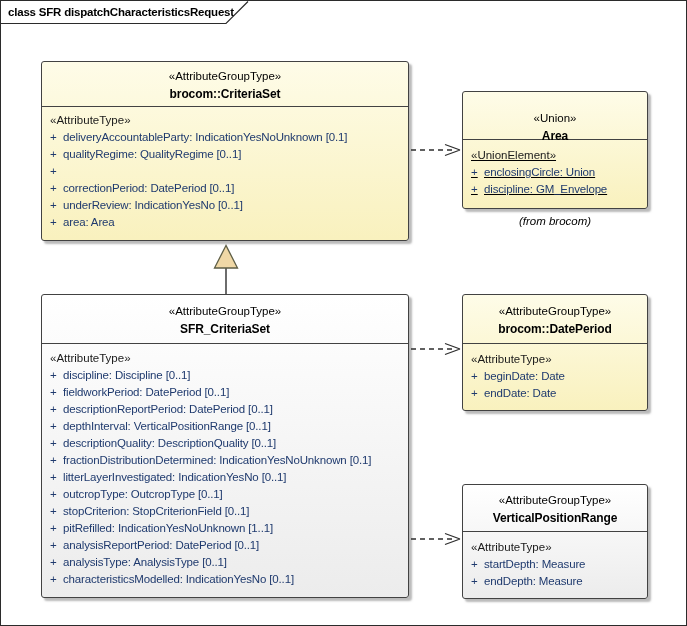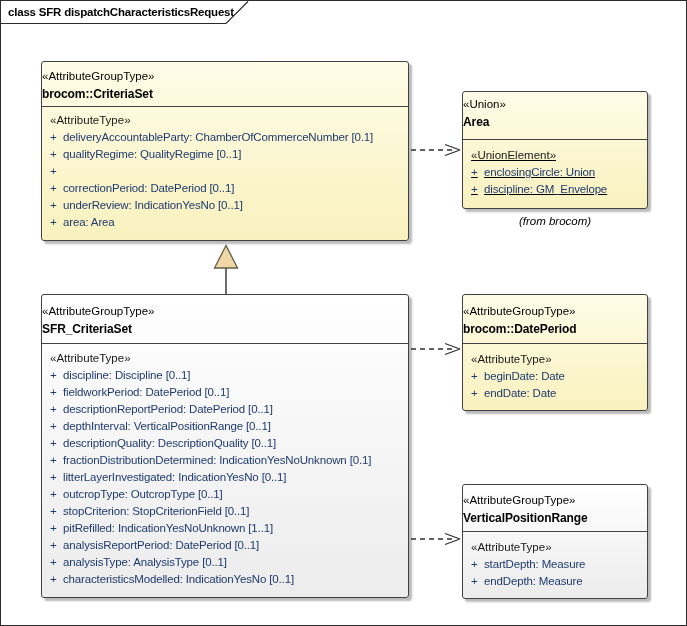--- a/index.html
+++ b/index.html
@@ -20,21 +20,21 @@
   .uml-box {
     position:absolute;
     border:1.5px solid #424242;
     border-radius:3px;
     box-shadow:3px 3px 2px rgba(130,130,130,0.55);
     overflow:hidden;
   }
   .fill-yellow { background:linear-gradient(180deg,#FEFCE8 0%,#F9F1BE 100%); }
   .fill-gray   { background:linear-gradient(180deg,#FFFFFF 0%,#ECECEC 100%); }
   .box-header {
-    border-bottom:1.5px solid #424242;
+    text-align:center; border-bottom:1.5px solid #424242;
     padding-top:5px; color:#000;
   }
   .stereotype { font-size:11.5px; line-height:18px; }
   .class-name { font-size:12px; font-weight:bold; line-height:18px; letter-spacing:-0.1px; }
   .box-attrs { padding:5px 3px 0 6px; }
   .section-label { font-size:11.5px; color:#1a1a1a; line-height:17px; margin-left:2px; white-space:nowrap; }
   .attr-row { display:flex; line-height:17px; white-space:nowrap; }
   .attr-row .vis { width:15px; flex:0 0 15px; font-size:11.5px; color:#1F3A6E; padding-left:2px; }
   .attr-row .attr-text { font-size:11.5px; color:#1F3A6E; letter-spacing:-0.15px; }
   .from-caption {
@@ -53,21 +53,21 @@
 
   <div class="uml-box fill-yellow" style="left:40px; top:60px; width:368px; height:180px;">
     <div class="box-header" style="height:45px;">
       <div class="stereotype">«AttributeGroupType»</div>
       <div class="class-name">brocom::CriteriaSet</div>
     </div>
     <div class="box-attrs">
       <div class="section-label">«AttributeType»</div>
       <div class="attr-row">
           <span class="vis">+</span>
-          <span class="attr-text">deliveryAccountableParty: ChamberOfCommerceNumber [0.1]</span>
+          <span class="attr-text">deliveryAccountableParty: IndicationYesNoUnknown [0.1]</span>
         </div>
       <div class="attr-row">
           <span class="vis">+</span>
           <span class="attr-text">qualityRegime: QualityRegime [0..1]</span>
         </div>
       <div class="attr-row">
           <span class="vis">+</span>
         </div>
       <div class="attr-row">
           <span class="vis">+</span>
@@ -78,21 +78,21 @@
           <span class="attr-text">underReview: IndicationYesNo [0..1]</span>
         </div>
       <div class="attr-row">
           <span class="vis">+</span>
           <span class="attr-text">area: Area</span>
         </div>
     </div>
   </div>
 
   <div class="uml-box fill-yellow" style="left:461px; top:90px; width:186px; height:118px;">
-    <div class="box-header" style="height:48px; padding-top:3px;">
+    <div class="box-header" style="height:48px; padding-top:17px;">
       <div class="stereotype">«Union»</div>
       <div class="class-name">Area</div>
     </div>
     <div class="box-attrs" style="padding-top:7px;text-decoration:underline;">
       <div class="section-label">«UnionElement»</div>
       <div class="attr-row">
           <span class="vis">+</span>
           <span class="attr-text">enclosingCircle: Union</span>
         </div>
       <div class="attr-row">

